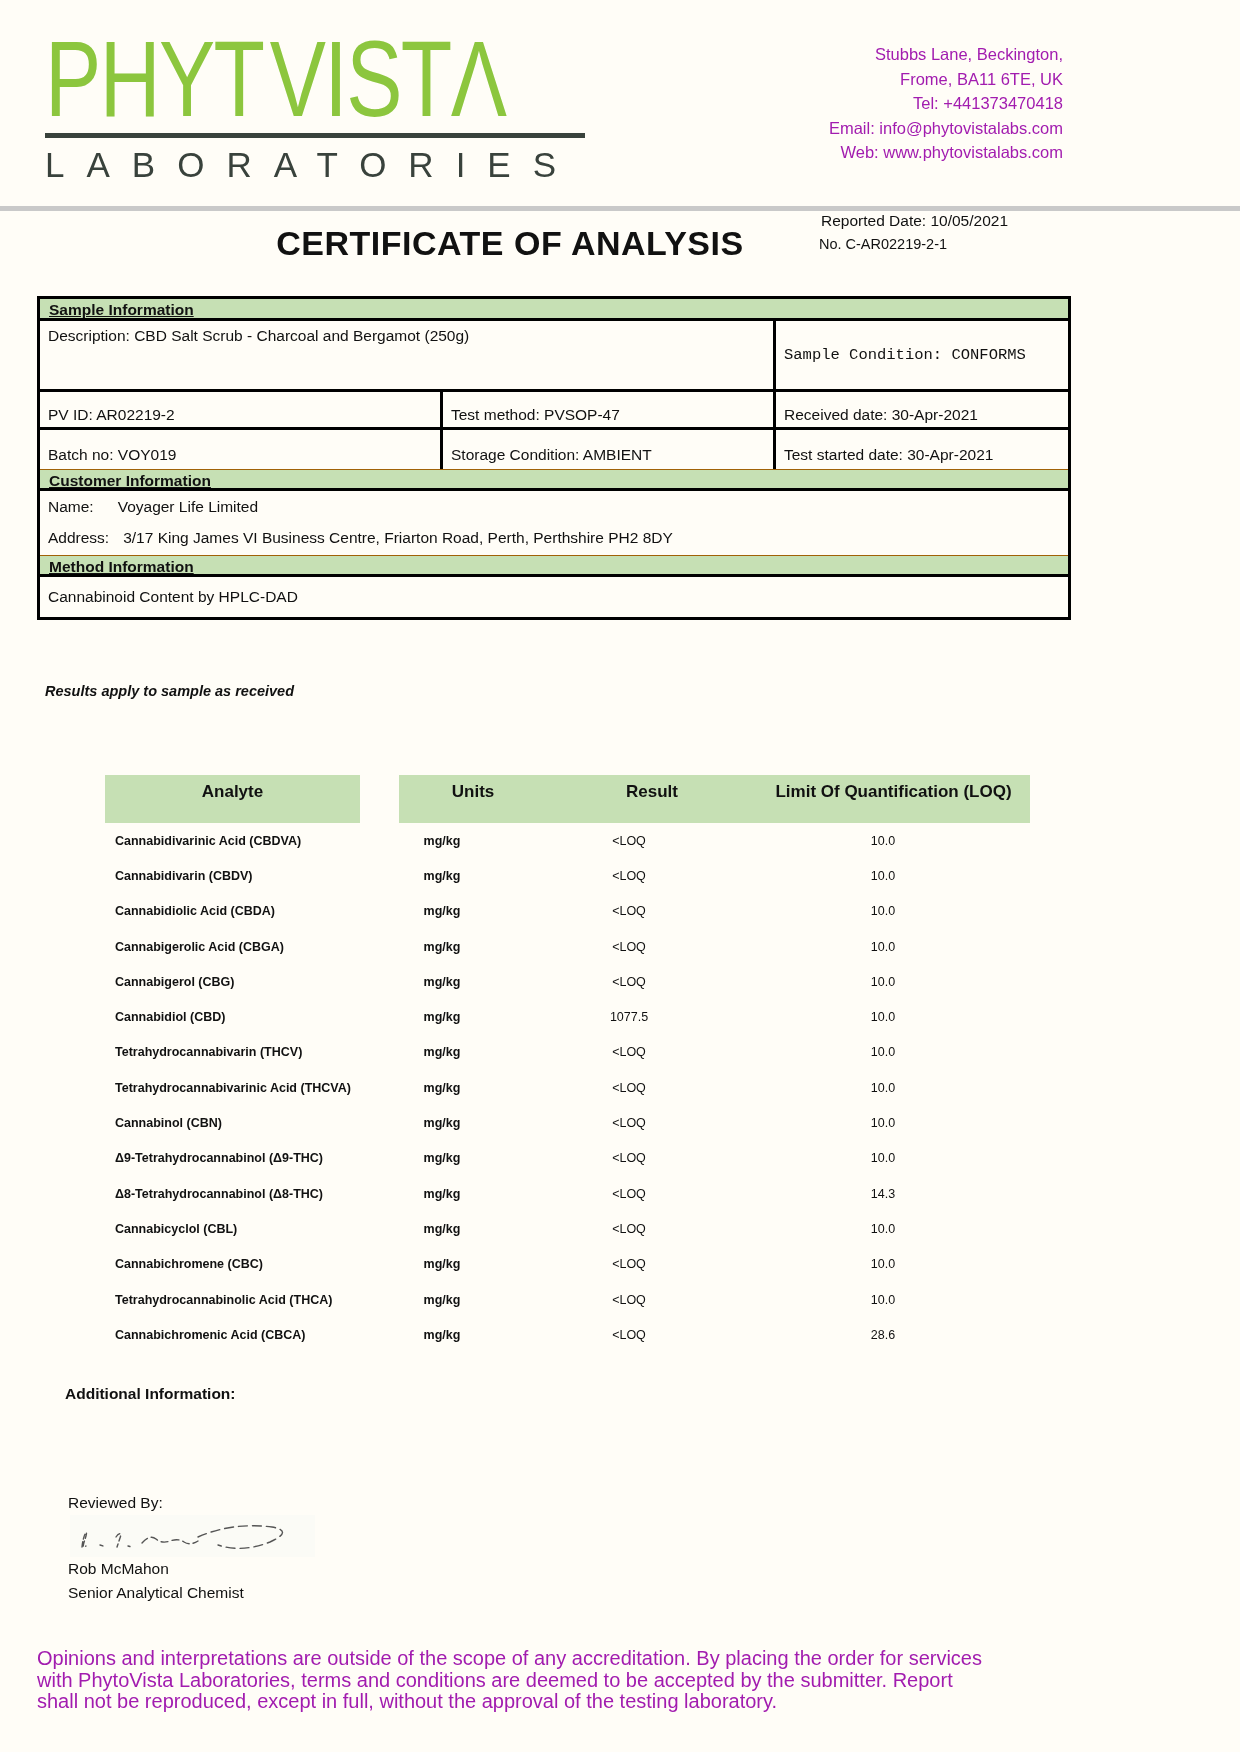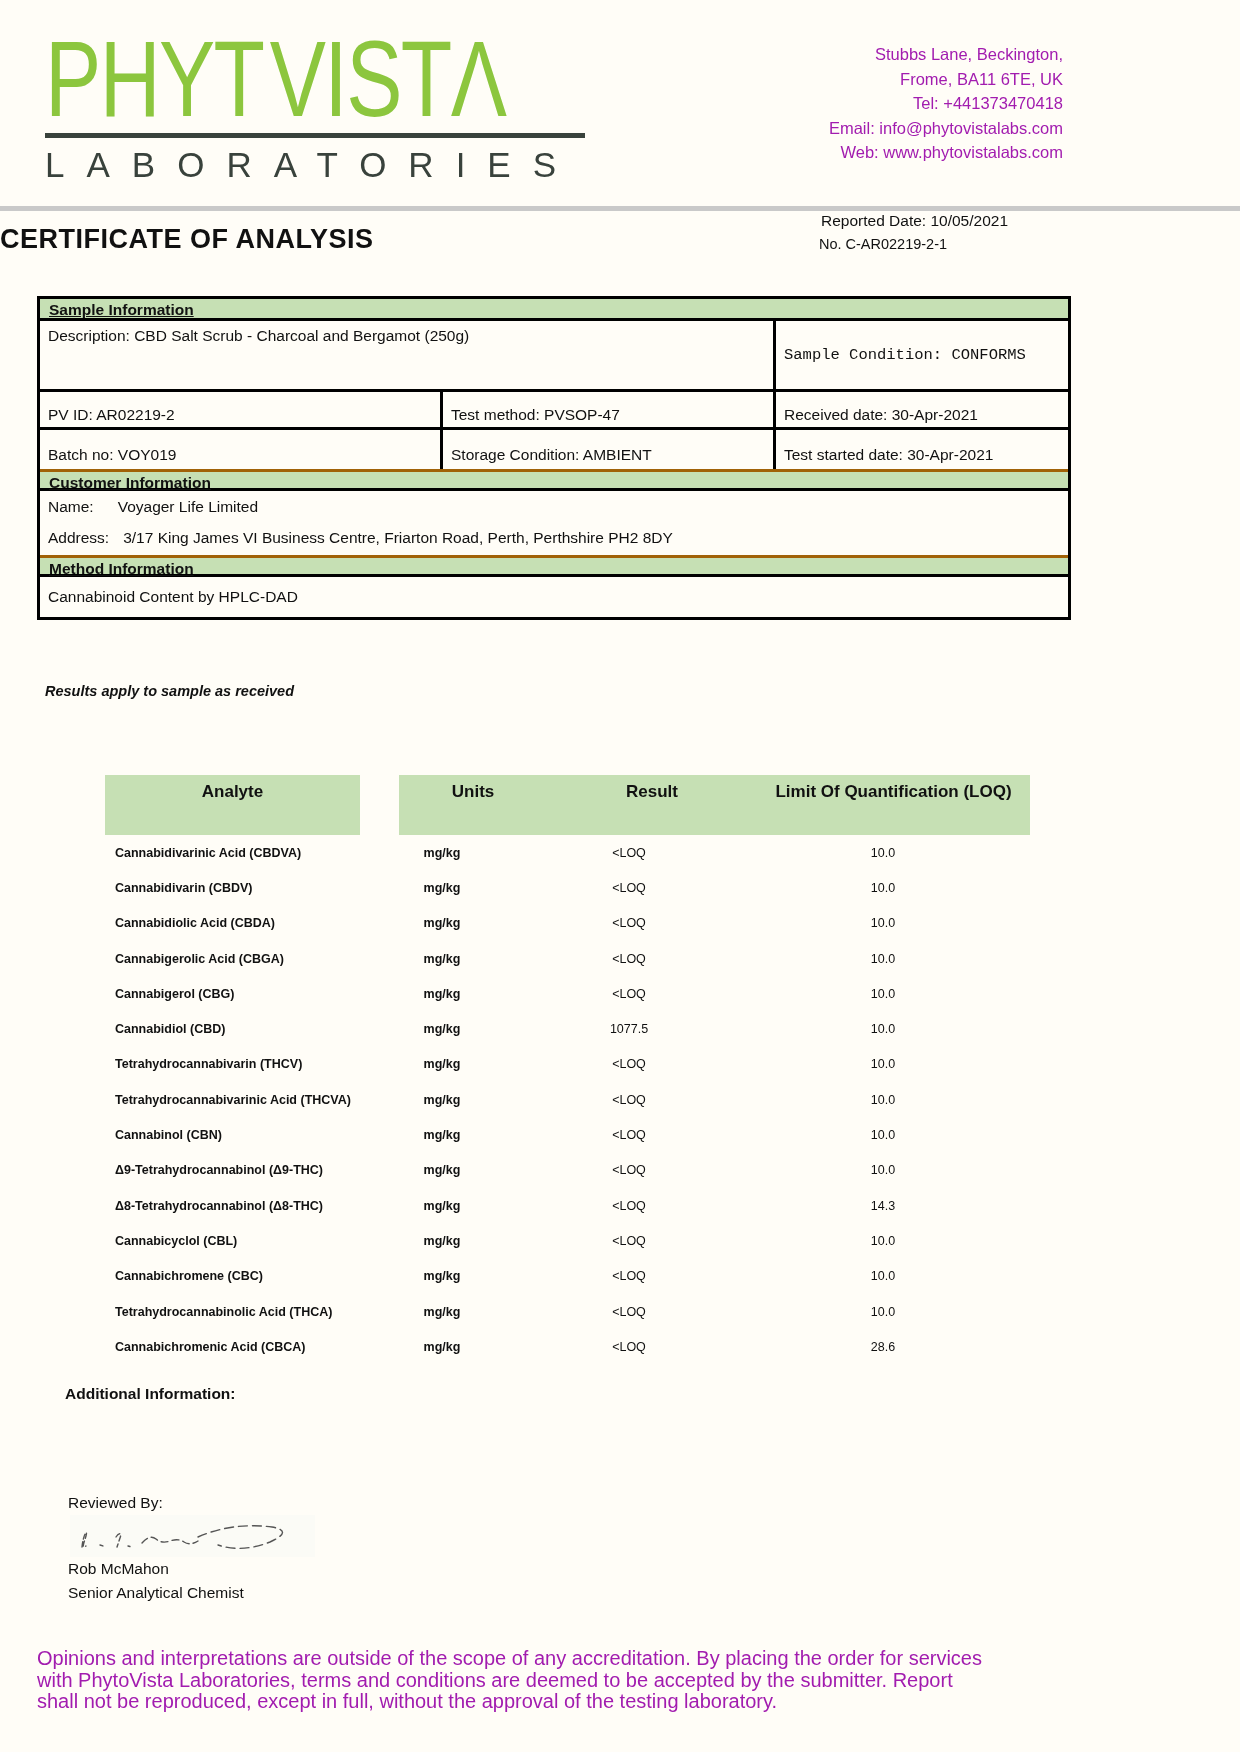--- a/index.html
+++ b/index.html
@@ -25,31 +25,31 @@
   #contact{
     position:absolute;left:600px;top:42px;width:463px;text-align:right;
     font-size:16.5px;line-height:24.5px;color:#a21caf;
   }
   
   #gray-rule{position:absolute;left:0;top:206px;width:1240px;height:5px;background:#c9c9c9;}
   #report-meta{position:absolute;left:758px;top:212px;width:250px;}
   #report-meta .rline1{font-size:15.5px;text-align:right;}
   #report-meta .rline2{font-size:14.5px;text-align:center;margin-top:6px;}
   #coa-title{
-    position:absolute;left:0;top:224px;width:1020px;text-align:left;
-    font-size:27px;font-weight:bold;letter-spacing:.5px;
+    position:absolute;left:0;top:224px;width:1020px;text-align:center;
+    font-size:34px;font-weight:bold;letter-spacing:.5px;
   }
   
   #info-stack{position:absolute;left:37px;top:296px;width:1028px;border:3px solid #000;background:#fffdf7;}
   .sec-bar{
     background:#c6e0b4;height:22px;border-bottom:3px solid #000;
     font-size:15.5px;font-weight:bold;padding:2px 0 0 9px;box-sizing:border-box;
   }
   .sec-bar span{text-decoration:underline;}
-  .sec-bar + .sec-bar, .irow + .sec-bar, .ibox + .sec-bar{border-top:3px solid #a16207;}
+  .sec-bar + .sec-bar, .irow + .sec-bar, .ibox + .sec-bar{border-top:1px solid #a16207;}
   .irow{display:flex;box-sizing:border-box;}
   .irow + .irow{border-top:3px solid #000;}
   .icell{box-sizing:border-box;font-size:15.5px;padding:6px 8px;}
   .icell.bl{border-left:3px solid #000;}
   .vcenter{display:flex;align-items:center;}
   #row-desc{height:68px;}
   #row-desc .desc-cell{width:733px;padding-top:6px;}
   #row-desc .cond-cell{flex:1;font-family:Liberation Mono, monospace;}
   #row-pv{height:38px;}
   #row-pv .c1{width:400px;}
@@ -66,21 +66,21 @@
   #cust-box .addr-line{margin-top:13px;}
   #cust-box .addr-line .lbl{margin-right:14px;}
   #method-box{height:40px;box-sizing:border-box;font-size:15.5px;padding:0 8px;display:flex;align-items:center;}
   
   #results-note{
     position:absolute;left:45px;top:683px;
     font-size:14.5px;font-weight:bold;font-style:italic;
   }
   
   #results{position:absolute;left:105px;top:775px;width:925px;}
-  #results-head{display:flex;height:60px;}
+  #results-head{display:flex;height:48px;}
   .hcell{background:#c6e0b4;box-sizing:border-box;font-size:17px;font-weight:bold;padding-top:7px;text-align:center;}
   .h-analyte{width:255px;margin-right:3px;}
   .h-rest{flex:1;display:flex;margin-left:36px;}
   .h-units{width:148px;}
   .h-result{width:210px;}
   .h-loq{flex:1;}
   #results-rows{margin-top:0;}
   .rrow{display:flex;height:35.3px;align-items:center;gap:8px;}
   .rcell{box-sizing:border-box;font-size:12.5px;}
   .c-analyte{width:255px;padding-left:10px;font-weight:bold;}

